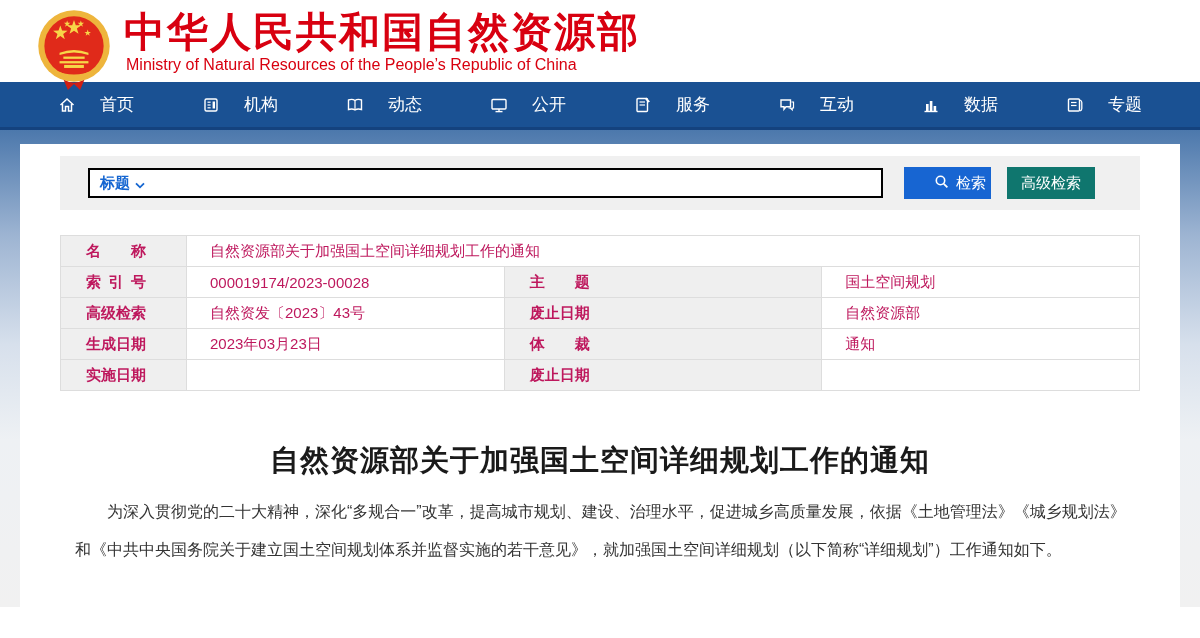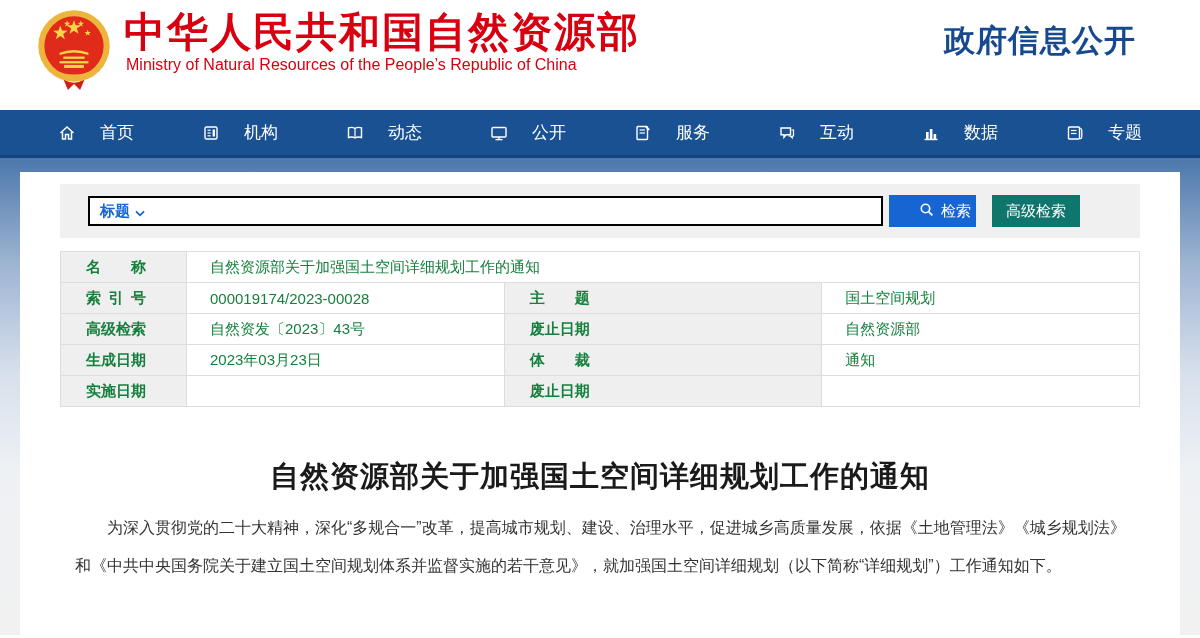--- a/index.html
+++ b/index.html
@@ -1,20 +1,20 @@
 <!DOCTYPE html>
 <html><head>
 <meta charset="utf-8">
 <style>
   * { margin:0; padding:0; box-sizing:border-box; }
   html,body { width:1200px; height:638px; overflow:hidden; }
   body { font-family:"Liberation Sans","DejaVu Sans",sans-serif; background:#fff; color:#333; }
 
   
-  .site-header { position:relative; height:110px; background:#fff;border-radius:32px; }
+  .site-header { position:relative; height:82px; background:#fff;border-radius:32px; }
   .emblem { position:absolute; left:36px; top:6px; width:76px; height:92px; }
   .site-title { position:absolute; left:124px; top:8px; font-size:41px; font-weight:bold;
                 color:#d80010; letter-spacing:2px; line-height:48px; }
   .site-subtitle { position:absolute; left:126px; top:56px; font-size:16px; color:#d8000f; }
   .section-title { position:absolute; right:64px; top:20px; font-size:31px; font-weight:bold;
                    color:#17498f; letter-spacing:1px; }
 
   
   .main-nav { height:48px; background:#1a5193; border-bottom:3px solid #14427e;
               display:flex; align-items:center; justify-content:space-between; padding:0 58px; }
@@ -29,25 +29,25 @@
   
   .search-panel { background:#f0f0f0; height:54px; display:flex; align-items:center; padding:0 28px; }
   .search-input-box { width:795px; height:30px; background:#fff; border:2px solid #000000;
                       display:flex; align-items:center; padding:0 10px; }
   .field-selector { display:flex; align-items:center; gap:5px; color:#1566d1; font-size:15px;
                     font-weight:bold; cursor:pointer; white-space:nowrap; }
   .search-input { flex:1; border:none; outline:none; height:26px; font-size:14px; margin-left:8px;
                   font-family:inherit; }
   .btn { height:32px; border:none; color:#fff; font-size:15px; display:flex; align-items:center;
          justify-content:center; gap:6px; cursor:pointer; font-family:inherit; }
-  .btn-search { width:87px; background:#1765d2; margin-left:6px;padding-left:25px; }
+  .btn-search { width:87px; background:#1765d2; margin-left:21px;padding-left:25px; }
   .btn-advanced { width:88px; background:#0f766e; margin-left:16px; }
 
   
-  .meta-table { width:100%; border-collapse:collapse; margin-top:13px; font-size:15px; color:#15803d;
+  .meta-table { width:100%; border-collapse:collapse; margin-top:25px; font-size:15px; color:#be185d;
                 table-layout:fixed; }
   .meta-table td { border:1px solid #ddd; height:31px; }
   .meta-table td.label { background:#efefef; font-weight:bold; padding-left:25px; }
   .meta-table td.value { padding-left:23px; background:#fff; }
   .col-l { width:126px; } .col-v1 { width:500px; } .col-l2 { width:127px; }
   .jlabel { display:inline-block; width:60px; text-align:justify; text-align-last:justify; }
 
   
   .article-title { text-align:center; font-size:29px; line-height:34px; font-weight:bold;
                    color:#1a1a1a; margin-top:52px; letter-spacing:1px; }
@@ -80,21 +80,20 @@
         <use href="#st"></use>
       </g>
     <path d="M31 57 Q50 50 69 57 L69 60 Q50 53 31 60 Z" fill="#f7d648"></path>
     <rect x="36" y="62" width="28" height="3" fill="#f7d648"></rect>
     <rect x="31" y="68" width="38" height="3" fill="#f7d648"></rect>
     <rect x="37" y="73" width="26" height="4" fill="#f7d648"></rect>
     <path d="M24 80 Q50 91 76 80 L76 85 Q50 96 24 85 Z" fill="#eeb53c"></path>
   </svg>
   <div class="site-title">中华人民共和国自然资源部</div>
   <div class="site-subtitle">Ministry of Natural Resources of the People’s Republic of China</div>
-  <div class="section-title">政府信息公开</div>
 </header>
 
 <nav class="main-nav">
   <div class="nav-item">
     <span>
         <svg width="18" height="18" viewBox="0 0 18 18">
           <path d="M2.5 9 L9 3 L15.5 9" fill="none" stroke="#fff" stroke-width="1.5"></path>
           <path d="M4.5 8 V15 H7.5 V10.5 H10.5 V15 H13.5 V8" fill="none" stroke="#fff" stroke-width="1.5"></path>
         </svg>
       </span>

